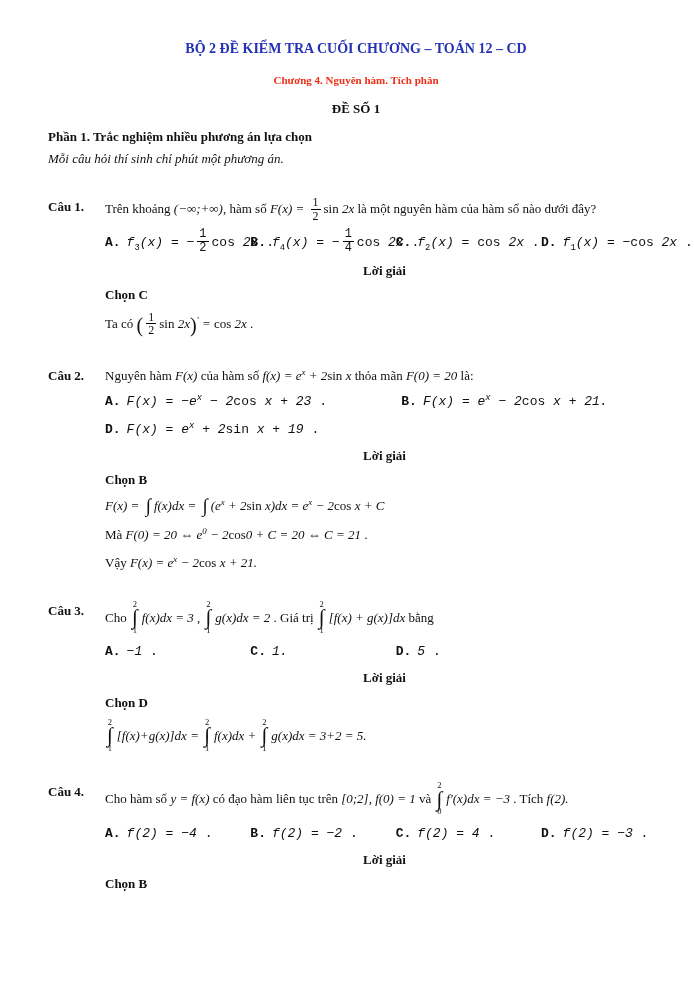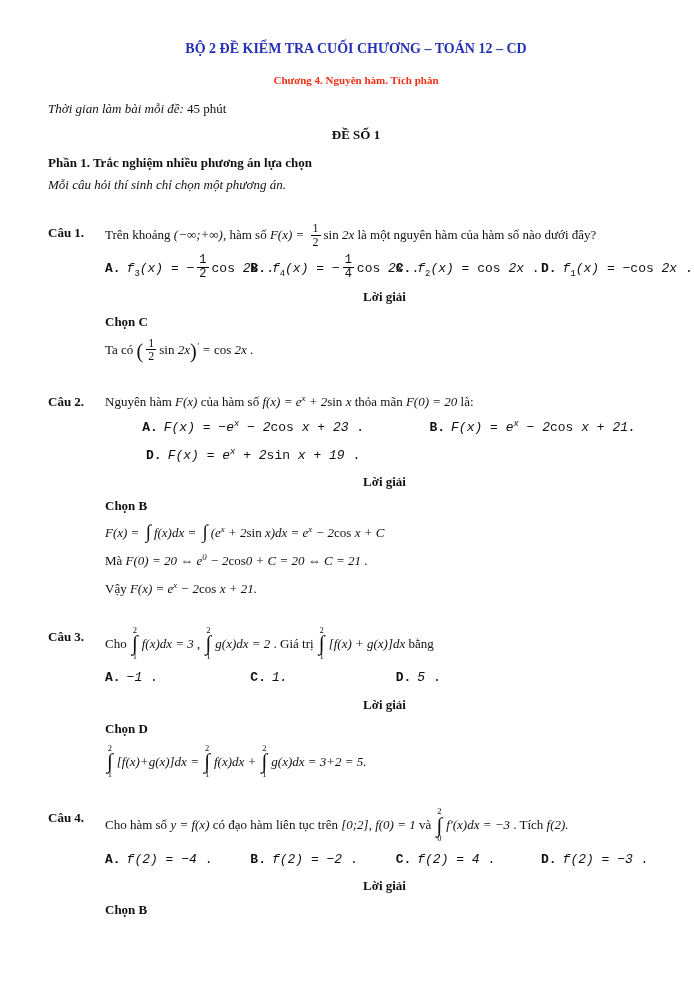--- a/index.html
+++ b/index.html
@@ -16,21 +16,21 @@
   .it{font-style:italic;}
   .exam-no{text-align:center;font-weight:bold;margin-bottom:8px;}
   .part-title{font-weight:bold;margin-bottom:2px;}
   .part-note{font-style:italic;margin-bottom:14px;}
 
   .question{position:relative;padding-left:57px;margin-bottom:14px;margin-top:28px;}
   .q-label{position:absolute;left:0;top:0;font-weight:bold;white-space:nowrap;}
   .q-stem{display:block;margin-bottom:6px;}
   .options{display:grid;margin-bottom:4px;align-items:baseline;font-family:Liberation Mono, monospace;}
   .opts-4{grid-template-columns:26% 26% 26% 22%;}
-  .opts-2{grid-template-columns:53% 47%;row-gap:8px;text-align:center;}
+  .opts-2{grid-template-columns:53% 47%;row-gap:8px;}
   .option{white-space:nowrap;}
   .opt-label{font-weight:bold;margin-right:6px;}
   .sol-head{text-align:center;font-weight:bold;margin:6px 0 4px 0;}
   .choice{font-weight:bold;margin:2px 0 6px 0;}
   .sol-line{margin:2px 0 8px 0;}
 
   
   .mi{font-style:italic;}
   .fn,.mt{font-style:normal;}
   sup.msup{font-size:0.68em;font-style:italic;line-height:0;}
@@ -47,28 +47,24 @@
   .intg-plain{font-size:19px;vertical-align:middle;line-height:0.8;display:inline-block;margin:0 3px;transform:translateY(-2px);font-style:normal;}
 </style>
 </head>
 <body>
 
 <div class="page">
 
   <div class="doc-title">BỘ 2 ĐỀ KIỂM TRA CUỐI CHƯƠNG – TOÁN 12 – CD</div>
   <div class="doc-subtitle">Chương 4. Nguyên hàm. Tích phân</div>
 
-  <div class="time-line">
-    <span class="it">Thời gian làm bài mỗi đề:</span>
-    <span>45 phút</span>
-  </div>
 
   <div class="exam-no">ĐỀ SỐ 1</div>
   <div class="part-title">Phần 1. Trắc nghiệm nhiều phương án lựa chọn</div>
-  <div class="part-note">Mỗi câu hỏi thí sinh chỉ chọn một phương án.</div>
+  <div class="part-note">Mỗi câu hỏi thí sinh chỉ phút một phương án.</div>
 
   <section class="question">
     <span class="q-label">Câu 1.</span>
     <span class="q-stem"><span class="mt">Trên khoảng </span><span class="mi">(−∞;+∞)</span><span class="mt">, hàm số </span><span class="mi">F(x) = </span><span class="frac">
           <span class="num">1</span>
           <span class="den">2</span>
         </span><span class="fn">sin</span><span class="mi"> 2x</span><span class="mt"> là một nguyên hàm của hàm số nào dưới đây?</span></span>
     <div class="options opts-4">
       <span class="option"><b class="opt-label">A.</b><span><span class="mi">f</span><sub class="msub">3</sub><span class="mi">(x) = −</span><span class="frac">
               <span class="num">1</span>

